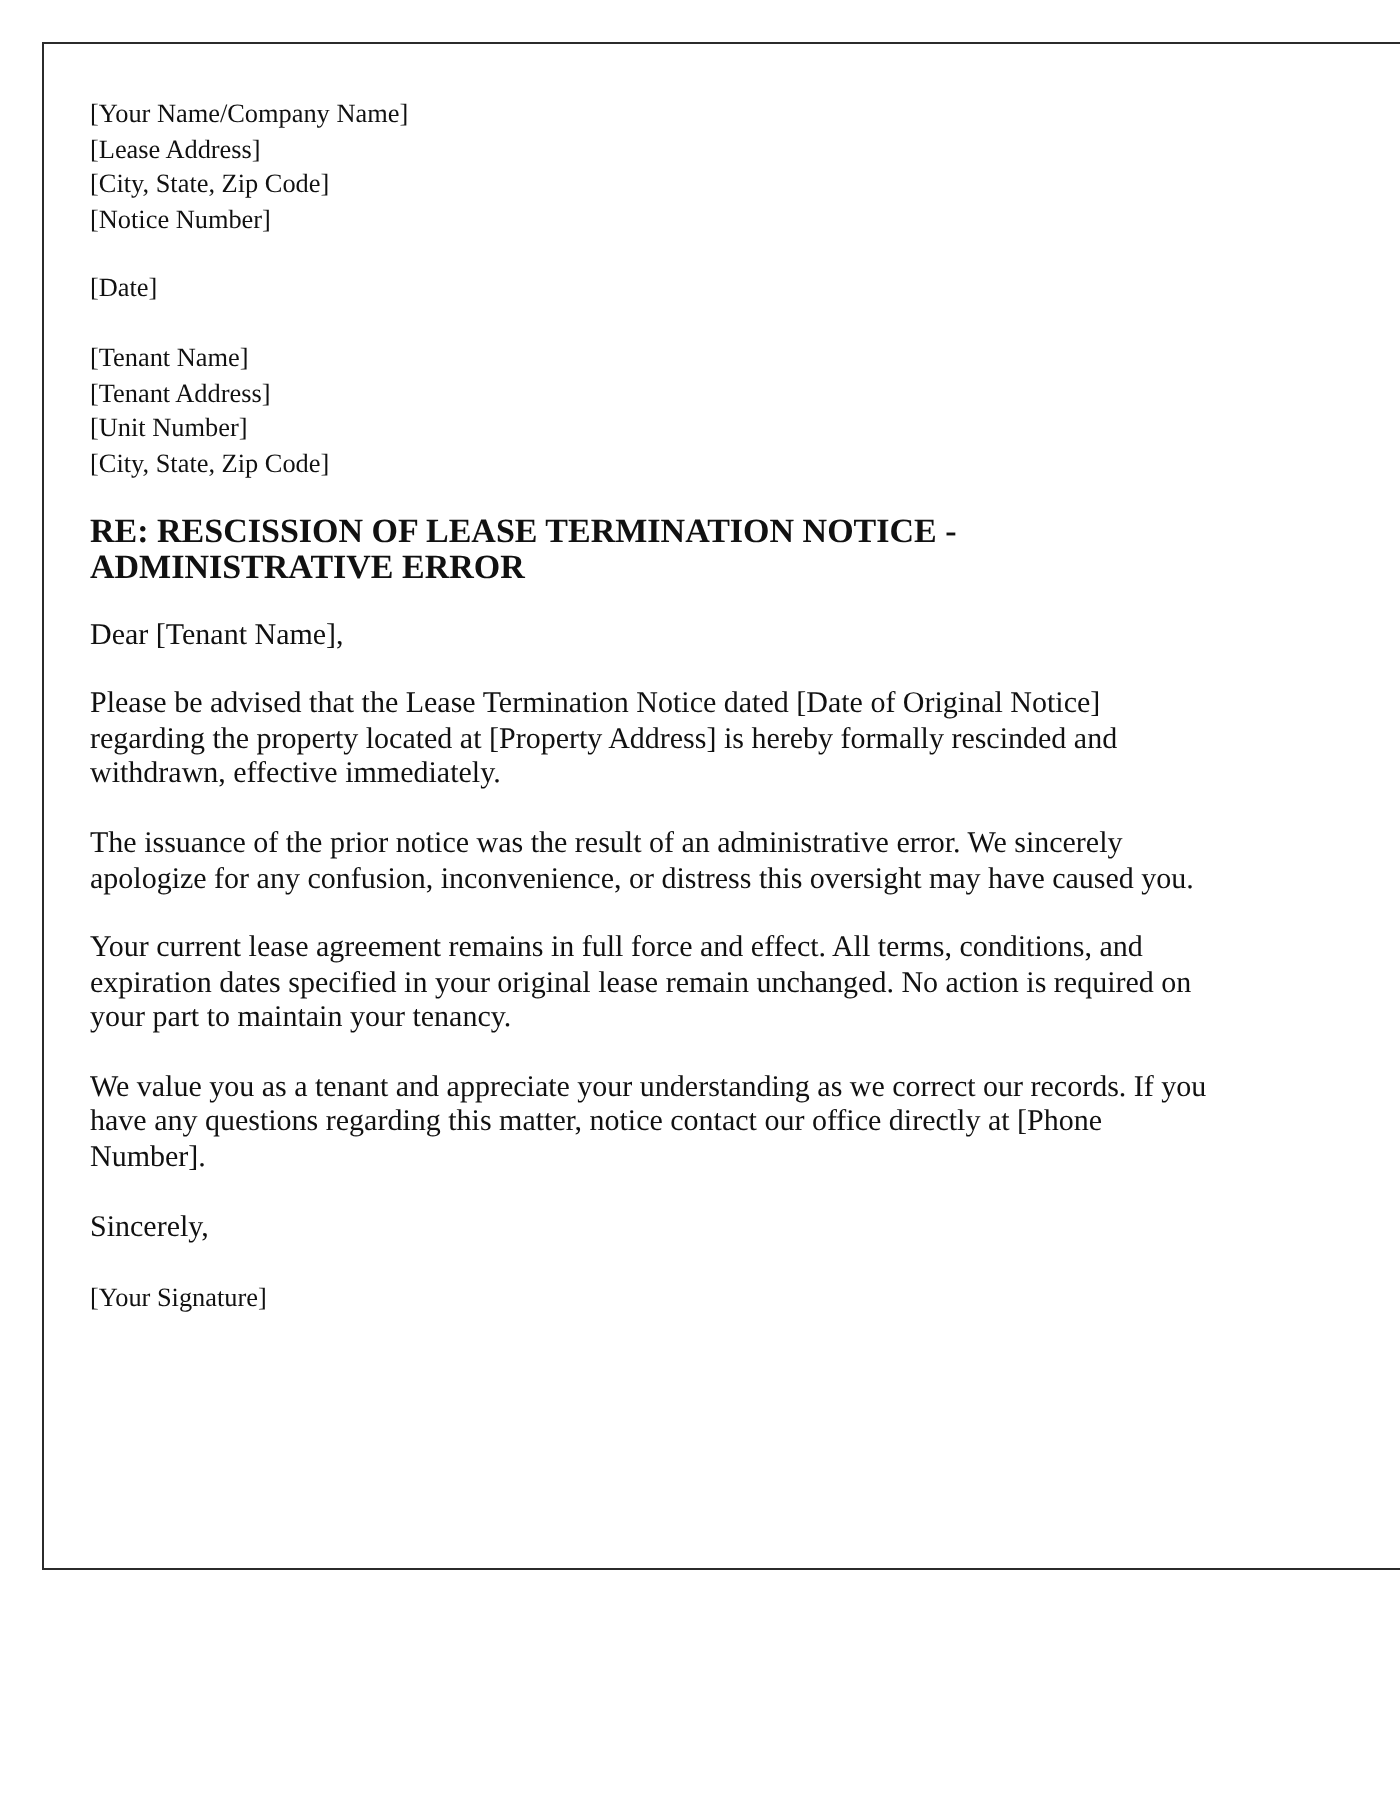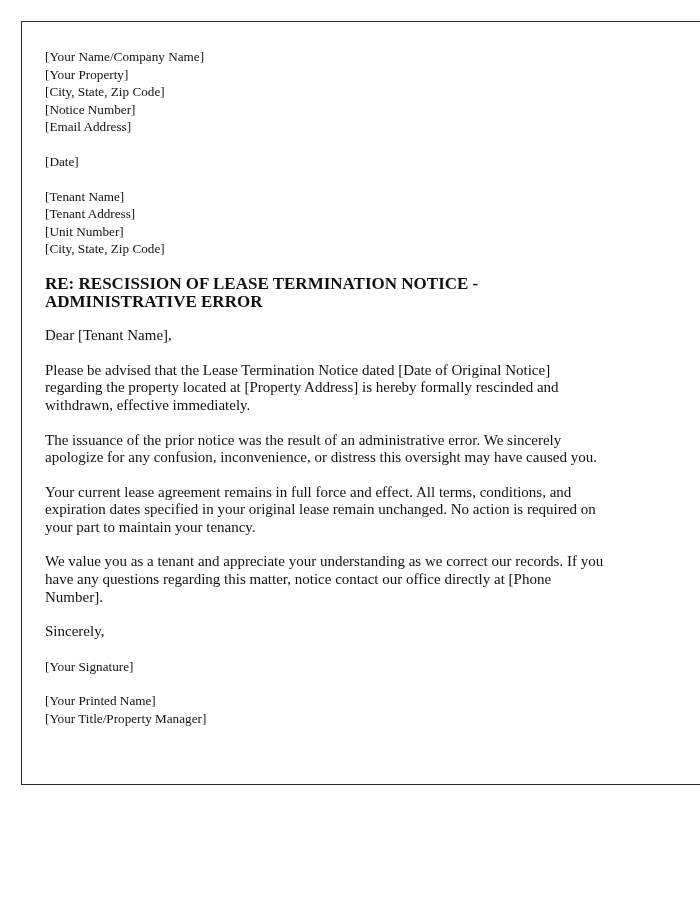--- a/index.html
+++ b/index.html
@@ -64,24 +64,23 @@
   }
 </style>
 </head>
 <body>
 
 <div class="page-frame">
   <div class="letter-body">
 
     <div class="block">
       <div class="line">[Your Name/Company Name]</div>
-      <div class="line">[Your Property]</div>
+      <div class="line">[Lease Address]</div>
       <div class="line">[City, State, Zip Code]</div>
       <div class="line">[Notice Number]</div>
-      <div class="line">[Email Address]</div>
     </div>
 
     <div class="block">
       <div class="line">[Date]</div>
     </div>
 
     <div class="block">
       <div class="line">[Tenant Name]</div>
       <div class="line">[Tenant Address]</div>
       <div class="line">[Unit Number]</div>
@@ -113,19 +112,15 @@
     </div>
 
     <div class="closing-block">
       <p class="para">Sincerely,</p>
     </div>
 
     <div class="signature-block">
       <div class="line">[Your Signature]</div>
     </div>
 
-    <div class="signer-block">
-      <div class="line">[Your Printed Name]</div>
-      <div class="line">[Your Title/Property Manager]</div>
-    </div>
 
   </div>
 </div>
 
 </body></html>

